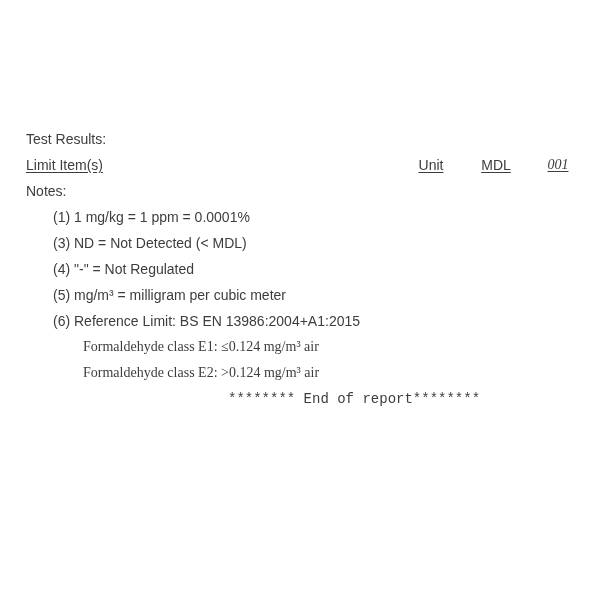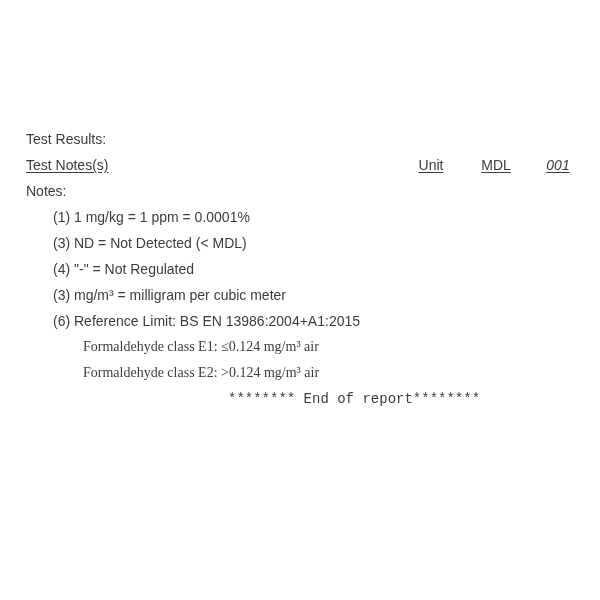--- a/index.html
+++ b/index.html
@@ -32,47 +32,47 @@
   .row {
     display: flex;
     padding-right: 14px;
   }
   .desc { flex: 1; }
   .col { text-align: center; }
   .col-unit { width: 62px; text-align: center; }
   .col-mdl  { width: 68px; }
   .col-001  { width: 56px; }
   .u  { text-decoration: underline; text-underline-offset: 2px; }
-  .it { font-style: italic; }
+  .it { font-style: italic; font-family: Liberation Serif, serif; }
   .note    { padding-left: 53px; }
   .subnote { padding-left: 83px; font-family: Liberation Serif, serif; }
   .endline { padding-left: 228px; font-family: Liberation Mono, monospace; }
 </style>
 </head>
 <body>
 
 <div class="page">
   <div class="content">
 
     <div class="line">Test Results:</div>
 
     <div class="line row">
-      <span class="desc u">Test Notes(s)</span>
+      <span class="desc u">Limit Item(s)</span>
       <span class="col col-unit u">Unit</span>
       <span class="col col-mdl u">MDL</span>
       <span class="col col-001 u it">001</span>
     </div>
 
 
     <div class="line">Notes:</div>
 
     <div class="line note">(1) 1 mg/kg = 1 ppm = 0.0001%</div>
     <div class="line note">(3) ND = Not Detected (&lt; MDL)</div>
     <div class="line note">(4) "-" = Not Regulated</div>
-    <div class="line note">(3) mg/m³ = milligram per cubic meter</div>
+    <div class="line note">(5) mg/m³ = milligram per cubic meter</div>
     <div class="line note">(6) Reference Limit: BS EN 13986:2004+A1:2015</div>
 
     <div class="line subnote">Formaldehyde class E1: ≤0.124 mg/m³ air</div>
     <div class="line subnote">Formaldehyde class E2: &gt;0.124 mg/m³ air</div>
 
     <div class="line endline">******** End of report********</div>
 
   </div>
 </div>
 

